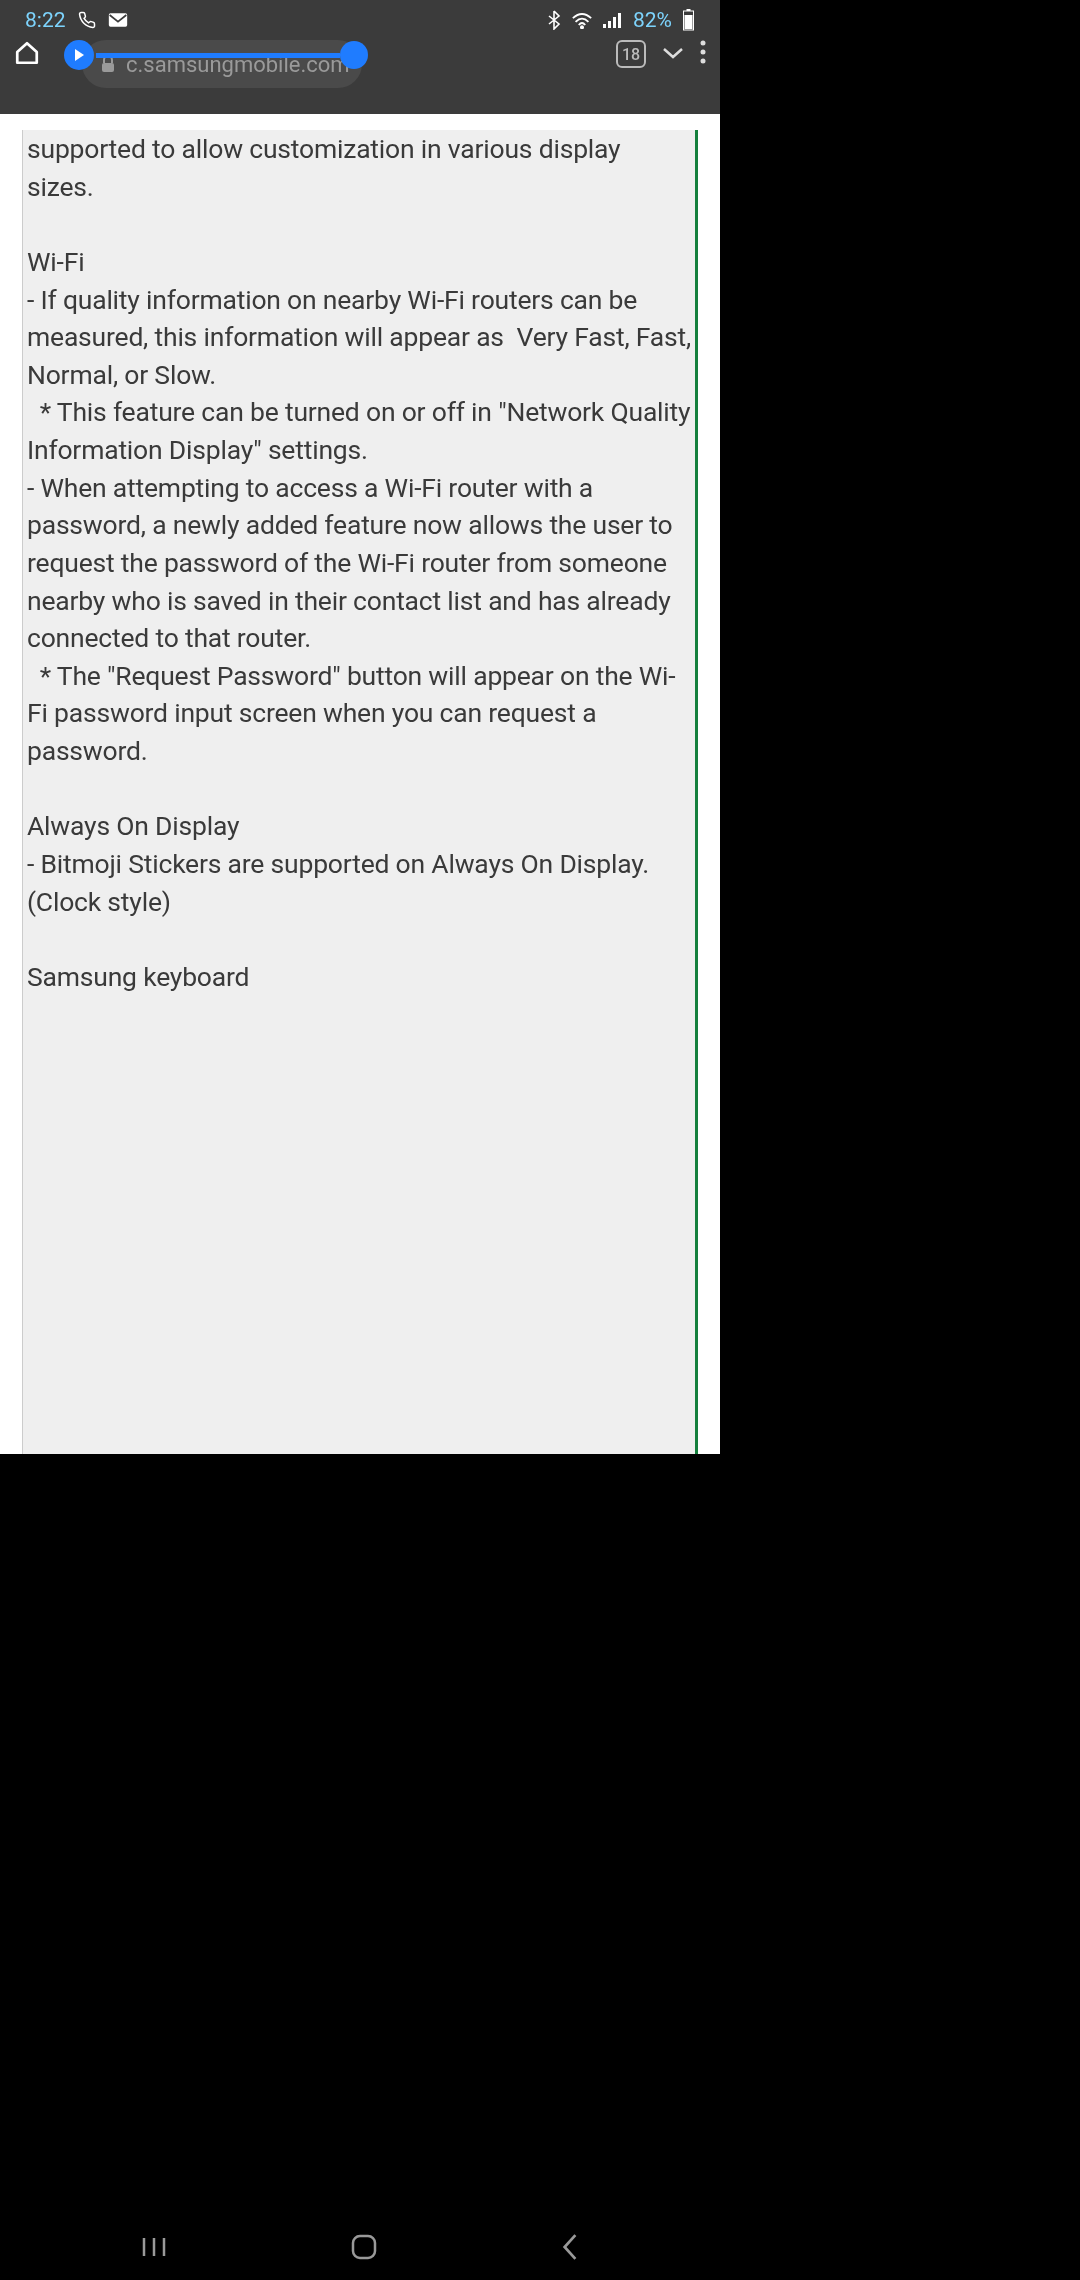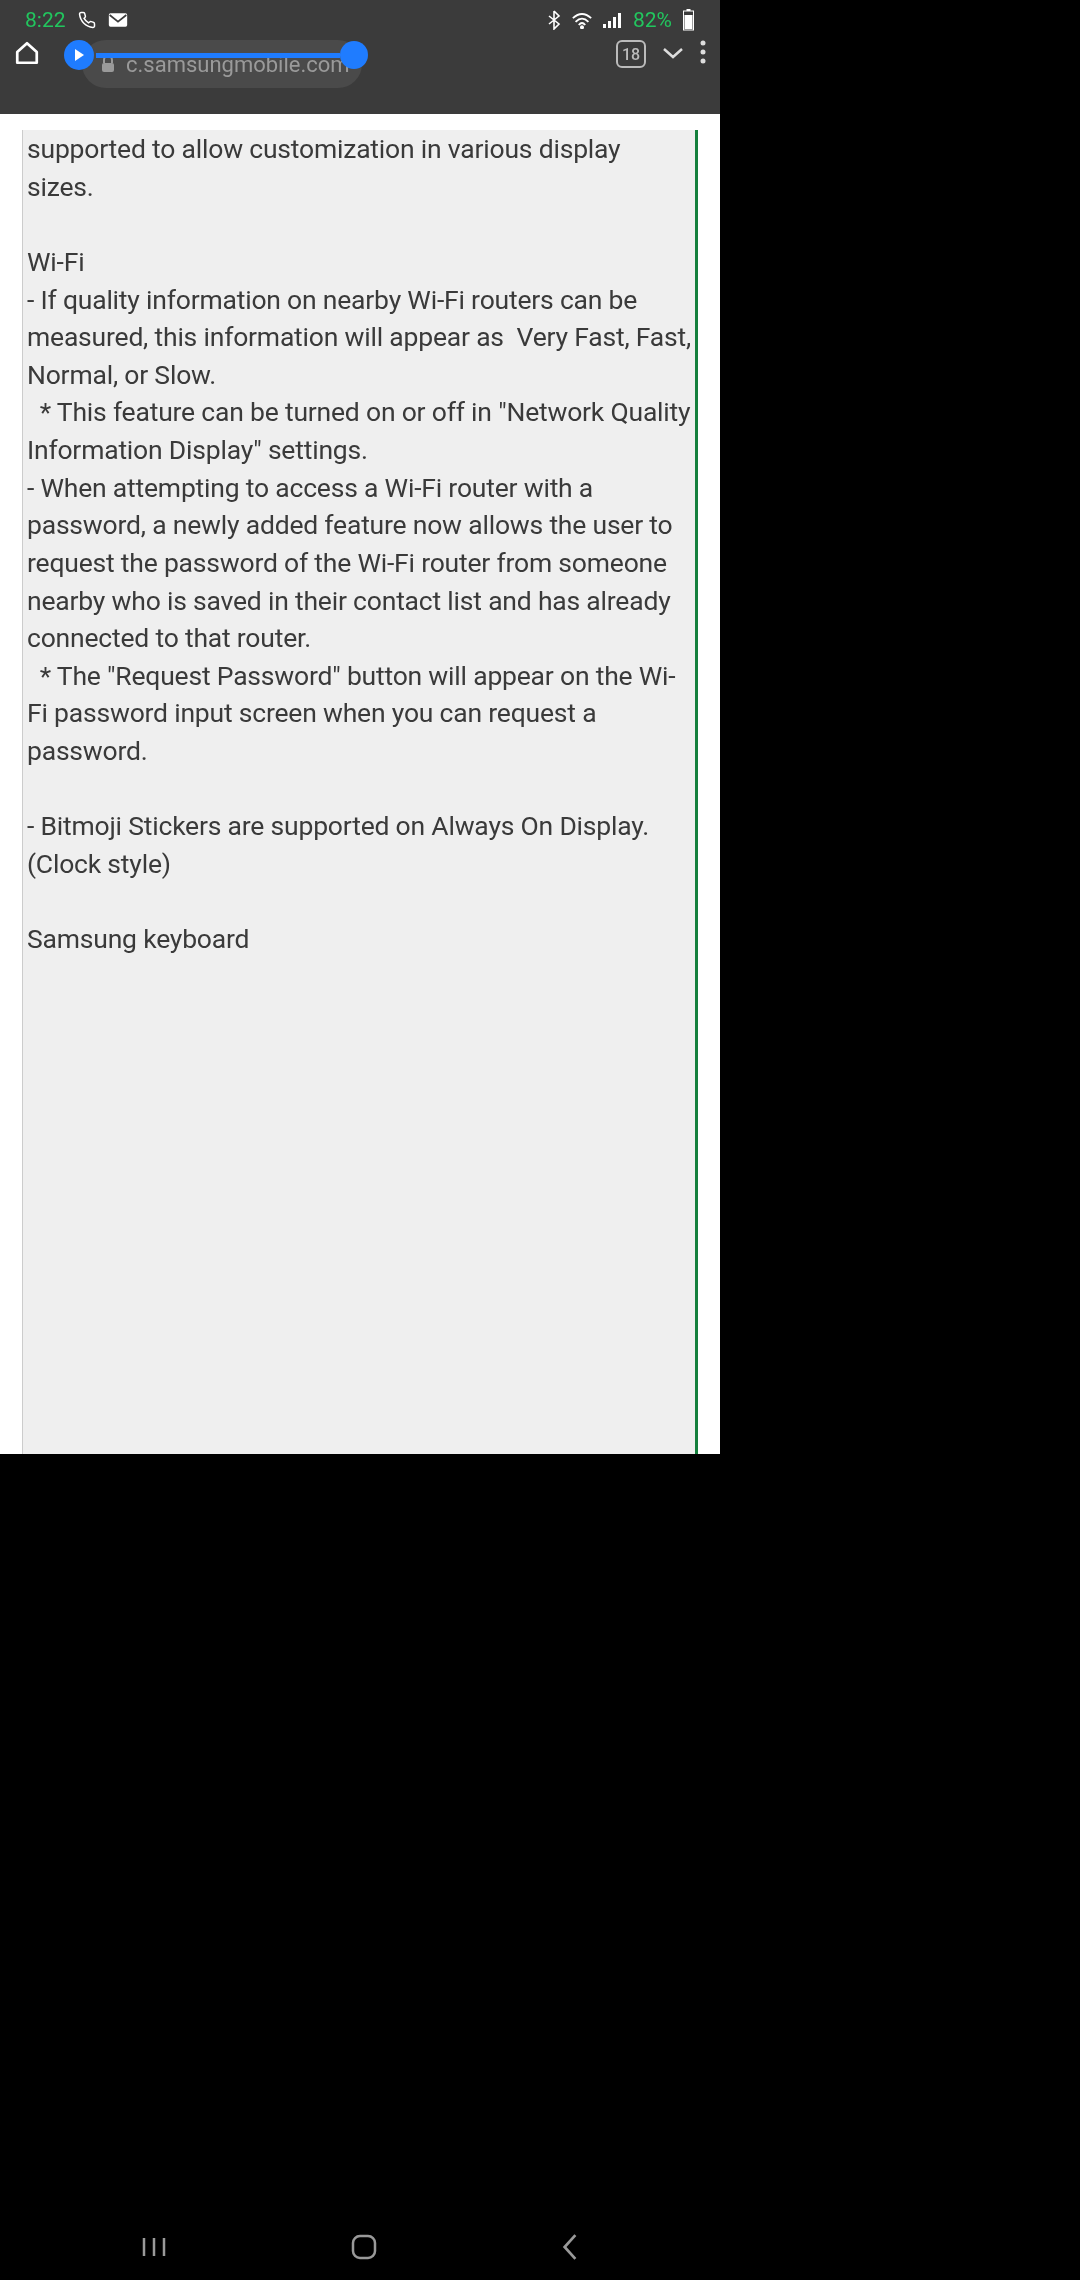--- a/index.html
+++ b/index.html
@@ -1,20 +1,20 @@
 <!DOCTYPE html>
 <html><head>
 <meta charset="utf-8">
 <style>
   * { margin: 0; padding: 0; box-sizing: border-box; }
   html, body { width: 720px; height: 1520px; overflow: hidden; font-family: -apple-system, Roboto, "Segoe UI", sans-serif; }
   body { background: #000; }
 
   
-  .status-bar { height: 40px; background: #3b3b3b; display: flex; align-items: center; padding: 0 25px; color: #22c55e; font-size: 21px; font-weight: 400; }
+  .status-bar { height: 40px; background: #3b3b3b; display: flex; align-items: center; padding: 0 25px; color: #7dd3fc; font-size: 21px; font-weight: 400; }
   .status-left { display: flex; align-items: center; gap: 12px; }
   .status-right { margin-left: auto; display: flex; gap: 10px; }
   .stat-icon { display: inline-flex; align-items: center; justify-content: center; }
 
   
   .toolbar { height: 74px; background: #3b3b3b; display: flex; align-items: flex-start; padding: 0 14px; gap: 8px; position: relative; }
   .home-icon { width: 30px; color: #fff; }
   .url-pill { flex: 0 0 auto; height: 48px; border-radius: 24px; background: #4a4a4a; display: flex; align-items: center; padding: 0 18px; color: #aaa; font-size: 22px; position: absolute; left: 82px; width: 280px; overflow: hidden; }
   .url-pill svg.lock { margin-right: 10px; flex-shrink: 0; }
   .url-text { white-space: nowrap; color: #9a9a9a; }
@@ -135,20 +135,21 @@
   <div class="content-inner">
     <div class="content-text">
       <p>supported to allow customization in various display sizes.</p>
       <p>&nbsp;</p>
       <p>Wi-Fi</p>
       <p>- If quality information on nearby Wi-Fi routers can be measured, this information will appear as  Very Fast, Fast, Normal, or Slow.
   * This feature can be turned on or off in "Network Quality Information Display" settings.
 - When attempting to access a Wi-Fi router with a password, a newly added feature now allows the user to request the password of the Wi-Fi router from someone nearby who is saved in their contact list and has already connected to that router.
   * The "Request Password" button will appear on the Wi-Fi password input screen when you can request a password.</p>
       <p>&nbsp;</p>
+      <p>Always On Display</p>
       <p>- Bitmoji Stickers are supported on Always On Display. (Clock style)</p>
       <p>&nbsp;</p>
       <p>Samsung keyboard</p>
     </div>
   </div>
 </div>
 
 <div class="navbar">
   <div class="nav-btn">
     <svg width="26" height="26" viewBox="0 0 26 22" stroke="#999" stroke-width="2.5">

